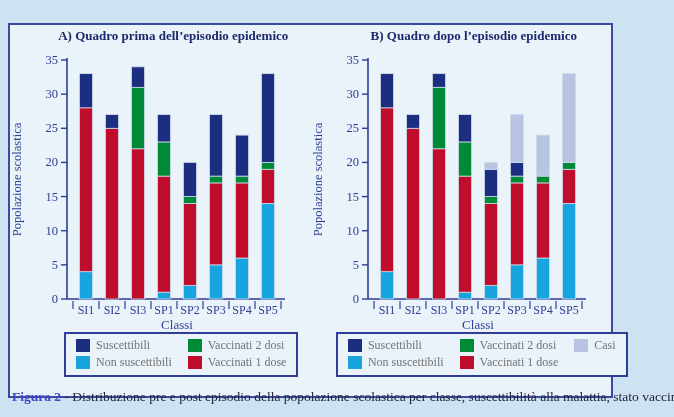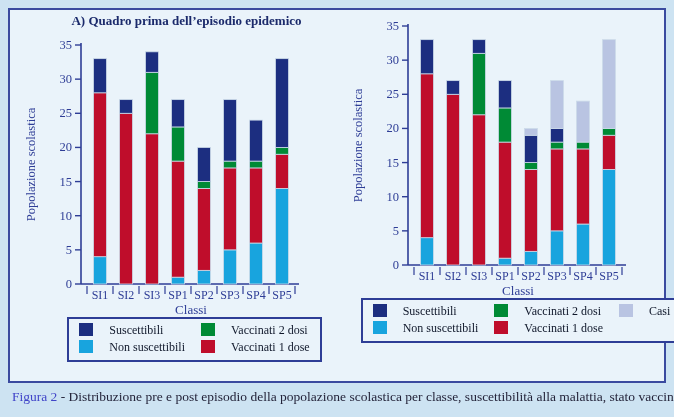--- a/index.html
+++ b/index.html
@@ -3,51 +3,51 @@
 <meta charset="utf-8">
 <style>
   html,body { margin:0; padding:0; }
   .page {
     position:relative; width:674px; height:417px;
     background:#cde3f2;
     font-family:"Liberation Serif","DejaVu Serif",serif;
     overflow:hidden;
   }
   .frame {
-    position:absolute; left:8px; top:8px; width:658px; height:375px;
+    position:absolute; left:8px; top:23px; width:605px; height:375px;
     box-sizing:border-box;
     border:2px solid #3a4a9f;
     background:#eaf3fa;
     display:flex; flex-direction:column;
   }
   .charts { display:flex; flex:0 0 auto; }
   .panel { width:50%; display:flex; flex-direction:column; align-items:center; }
   .panel-title {
     width:100%; box-sizing:border-box; padding-left:26px; margin-top:3px;
     text-align:center; font-weight:bold; font-size:13px; color:#1b2a6b;
     white-space:nowrap;
   }
   svg.chart { display:block; margin-left:14px; }
   svg.chart text { font-family:"Liberation Serif","DejaVu Serif",serif; }
   .legend {
     display:grid; column-gap:16px; row-gap:2px;
     border:2px solid #2e3d96; padding:4px 10px 5px 10px;
     margin-left:42px; margin-top:0px;
     background:#eaf3fa;
   }
-  .legend-item { display:flex; gap:16px; font-size:12px; color:#0f172a; white-space:nowrap; }
+  .legend-item { display:flex; align-items:center; gap:6px; font-size:12px; color:#737373; white-space:nowrap; }
   .legend-swatch { width:14px; height:13px; display:inline-block; flex:0 0 auto; }
   .note {
     margin:3px 0 0 12px; font-size:12px; color:#3d55a6;
   }
   .caption {
     position:absolute; left:12px; top:389px; font-size:13.5px; color:#24243a;
     white-space:nowrap;
   }
-  .caption .fig-label { color:#4044c8; font-weight:normal; }
+  .caption .fig-label { color:#4044c8; font-weight:bold; }
 </style>
 </head>
 <body>
 
 <div class="page">
   <div class="frame">
     <div class="charts">
 
       <div class="panel">
         <div class="panel-title">A) Quadro prima dell’episodio epidemico</div>
@@ -132,20 +132,21 @@
               <span>Non suscettibili</span>
             </span>
             <span class="legend-item">
               <span class="legend-swatch" style="background: rgb(191, 13, 43);"></span>
               <span>Vaccinati 1 dose</span>
             </span>
           </div>
       </div>
 
       <div class="panel">
+        <div class="panel-title">B) Quadro dopo l’episodio epidemico</div>
         <svg class="chart" width="320" height="288">
             <line x1="60" y1="14" x2="60" y2="255" stroke="#2e3d96" stroke-width="1.6"></line>
             <line x1="54" y1="255" x2="60" y2="255" stroke="#2e3d96" stroke-width="1.4"></line>
             <text x="51" y="259" text-anchor="end" font-size="12.5" fill="#2e3d96">0</text>
             <line x1="54" y1="220.85714285714286" x2="60" y2="220.85714285714286" stroke="#2e3d96" stroke-width="1.4"></line>
             <text x="51" y="224.85714285714286" text-anchor="end" font-size="12.5" fill="#2e3d96">5</text>
             <line x1="54" y1="186.71428571428572" x2="60" y2="186.71428571428572" stroke="#2e3d96" stroke-width="1.4"></line>
             <text x="51" y="190.71428571428572" text-anchor="end" font-size="12.5" fill="#2e3d96">10</text>
             <line x1="54" y1="152.57142857142856" x2="60" y2="152.57142857142856" stroke="#2e3d96" stroke-width="1.4"></line>
             <text x="51" y="156.57142857142856" text-anchor="end" font-size="12.5" fill="#2e3d96">15</text>

